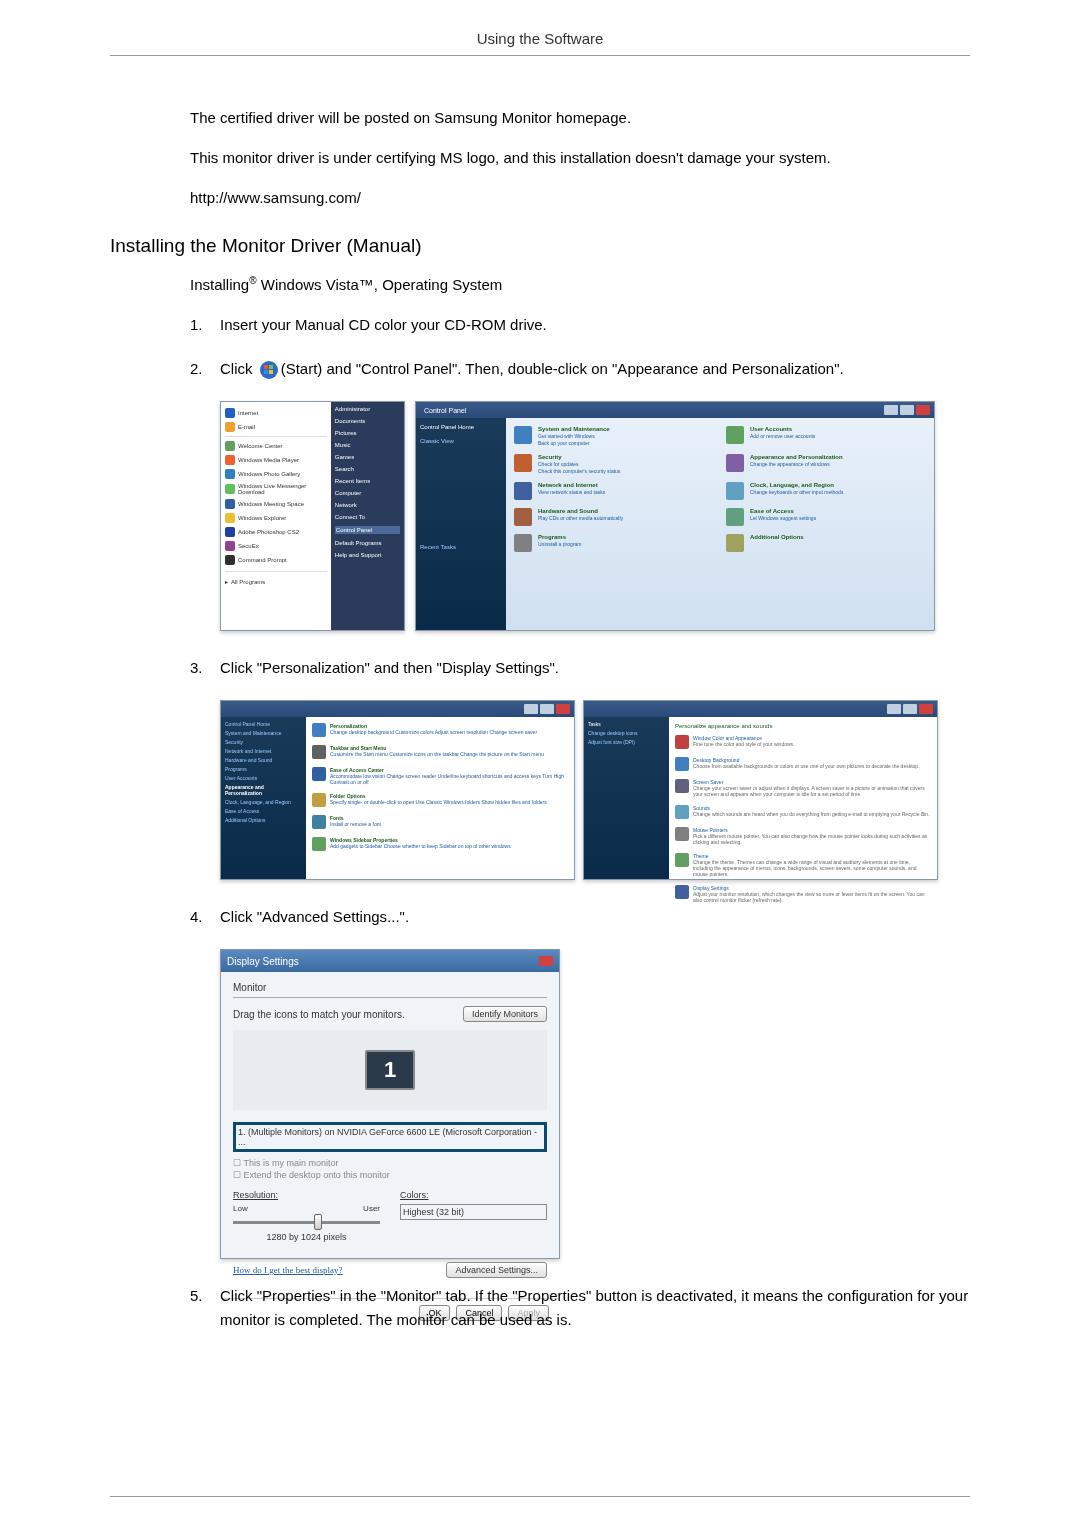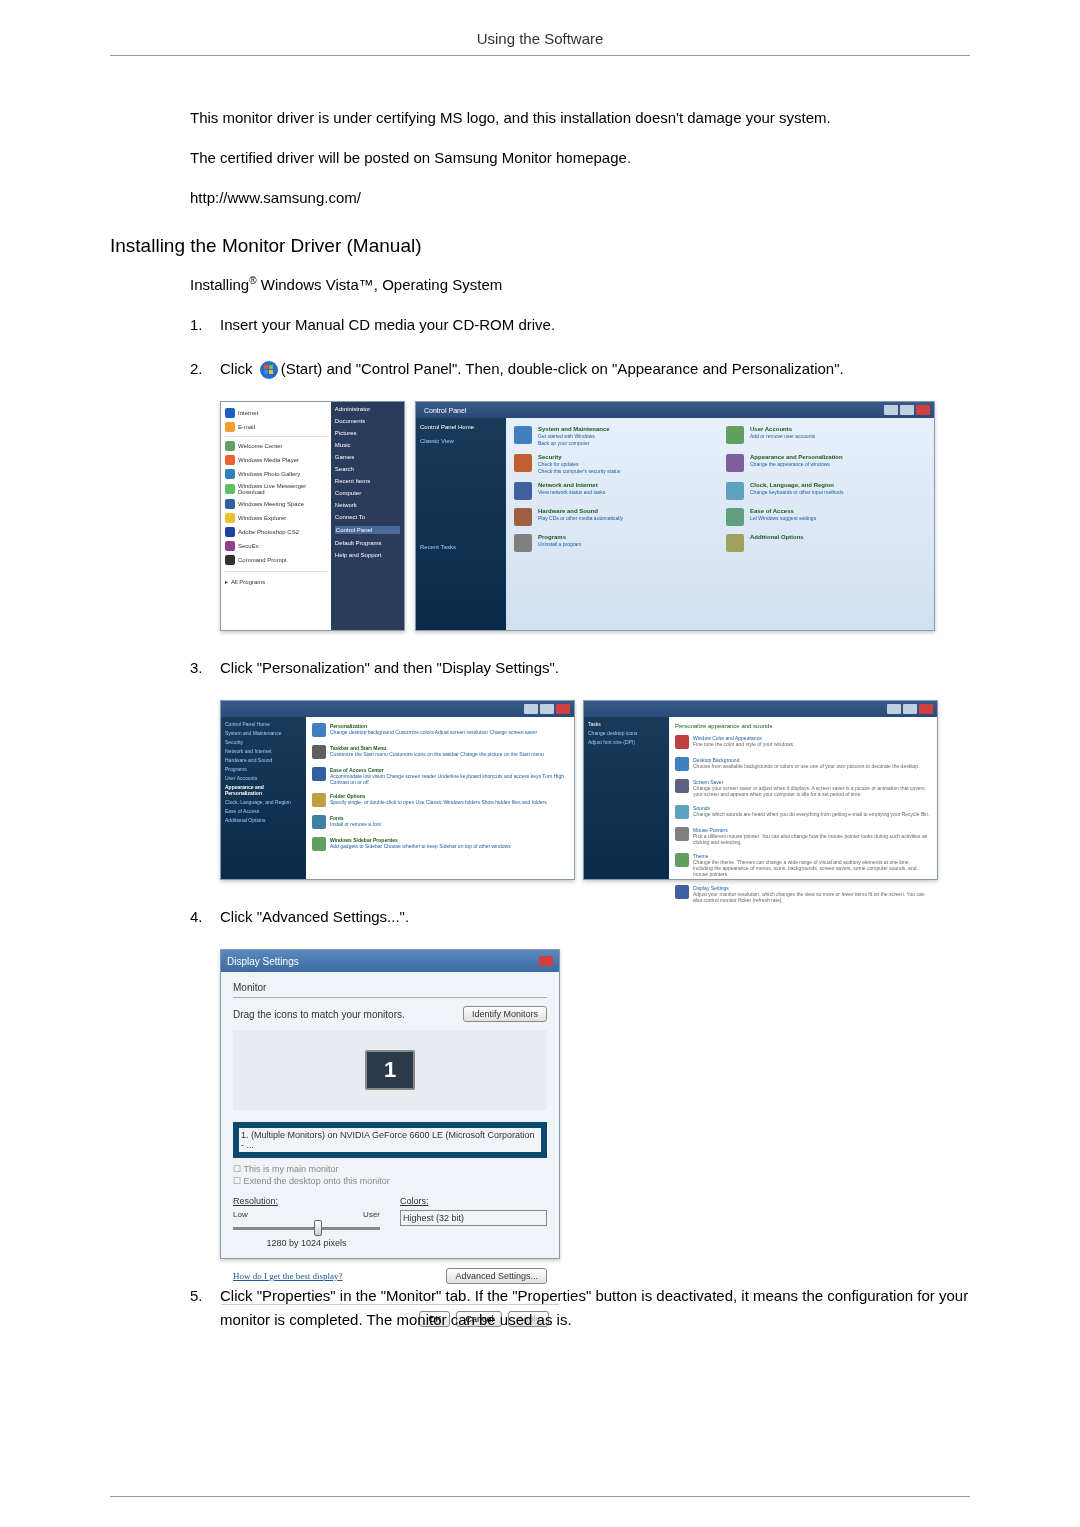--- a/index.html
+++ b/index.html
@@ -300,21 +300,21 @@
       align-items: center;
       justify-content: center;
       color: #fff;
       font-size: 22px;
       font-weight: bold;
     }
     .ss3-select {
       width: 100%;
       font-size: 9px;
       padding: 2px;
-      border: 6px solid #0c4a6e;
+      border: 3px solid #0c4a6e;
       margin-bottom: 6px;
     }
     .ss3-check {
       font-size: 9px;
       color: #888;
       margin-bottom: 2px;
     }
     .resolution-row {
       display: flex;
       gap: 20px;
@@ -402,36 +402,36 @@
       border-radius: 2px;
       flex-shrink: 0;
     }
   </style>
 </head>
 <body>
 
 <div class="header-title">Using the Software</div>
 
 <div class="note-section">
+  <p class="note-text">The certified driver will be posted on Samsung Monitor homepage.</p>
   <p class="note-text">This monitor driver is under certifying MS logo, and this installation doesn't damage your system.</p>
-  <p class="note-text">The certified driver will be posted on Samsung Monitor homepage.</p>
   <p class="note-text">http://www.samsung.com/</p>
 </div>
 
 <h2 class="section-heading">Installing the Monitor Driver (Manual)</h2>
 
 <div class="content-indent">
   <p class="os-line">
     <span>Installing</span><span class="sup">®</span><span> Windows Vista™, Operating System</span>
   </p>
 
   <ol class="step-list">
     <li class="step-item">
       <span class="step-num">1.</span>
-      <span class="step-text">Insert your Manual CD media your CD-ROM drive.</span>
+      <span class="step-text">Insert your Manual CD color your CD-ROM drive.</span>
     </li>
     <li class="step-item">
       <span class="step-num">2.</span>
       <span class="step-text">
         <span>Click </span><span class="start-icon"><svg viewBox="0 0 20 20" width="20" height="20">
               <circle cx="10" cy="10" r="9" fill="#2a6aca"></circle>
               <rect x="5" y="5" width="4" height="4" fill="#f05030"></rect>
               <rect x="10" y="5" width="4" height="4" fill="#80c030"></rect>
               <rect x="5" y="10" width="4" height="4" fill="#3090e0"></rect>
               <rect x="10" y="10" width="4" height="4" fill="#f0c030"></rect>

